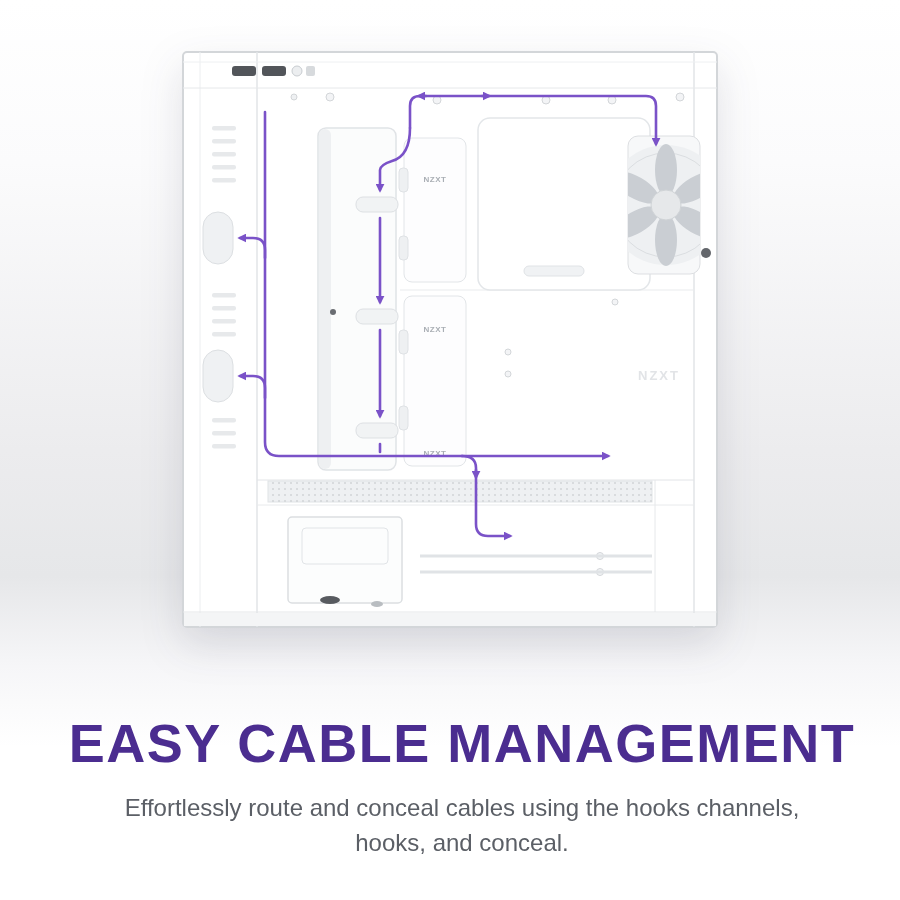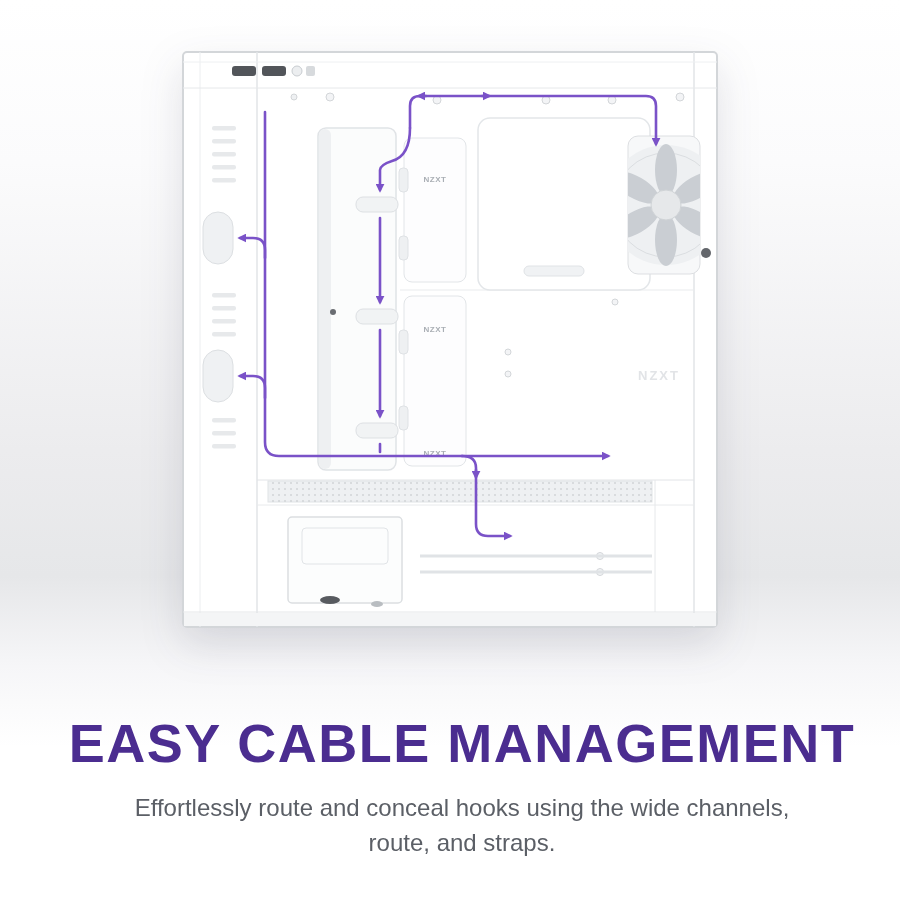--- a/index.html
+++ b/index.html
@@ -189,18 +189,18 @@
         <path d="M462,456 H608" marker-end="url(#arr)"></path>
         <path d="M462,456 Q476,456 476,468 V524 Q476,536 488,536 H510" marker-end="url(#arr)"></path>
         <path d="M476,470 V477" marker-end="url(#arr)"></path>
       </g>
     </svg>
   </div>
 
   <div class="copy">
     <h1>EASY CABLE MANAGEMENT</h1>
     <div class="subtitle">
-      <div>Effortlessly route and conceal hooks using the wide channels,</div>
-      <div>route, and straps.</div>
+      <div>Effortlessly route and conceal cables using the hooks channels,</div>
+      <div>hooks, and conceal.</div>
     </div>
   </div>
 
 </div>
 
 </body></html>

